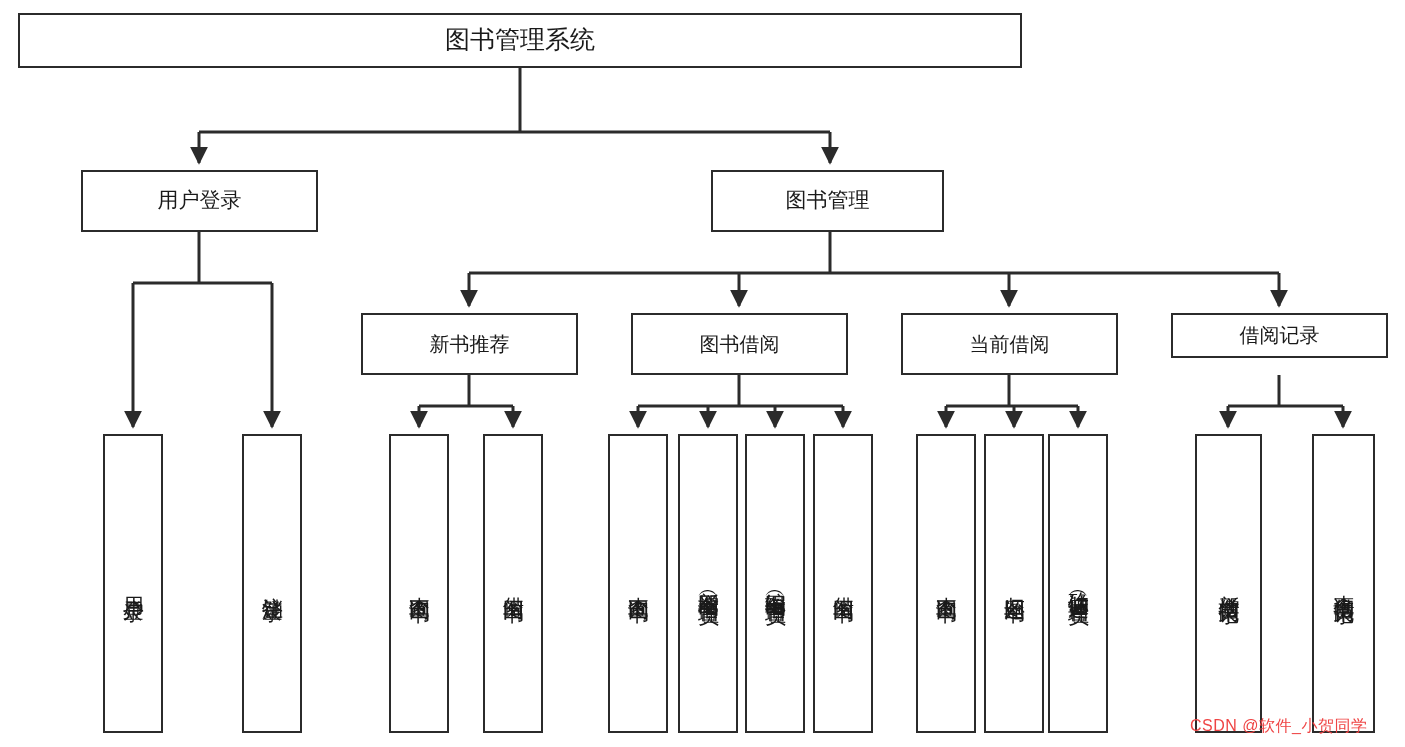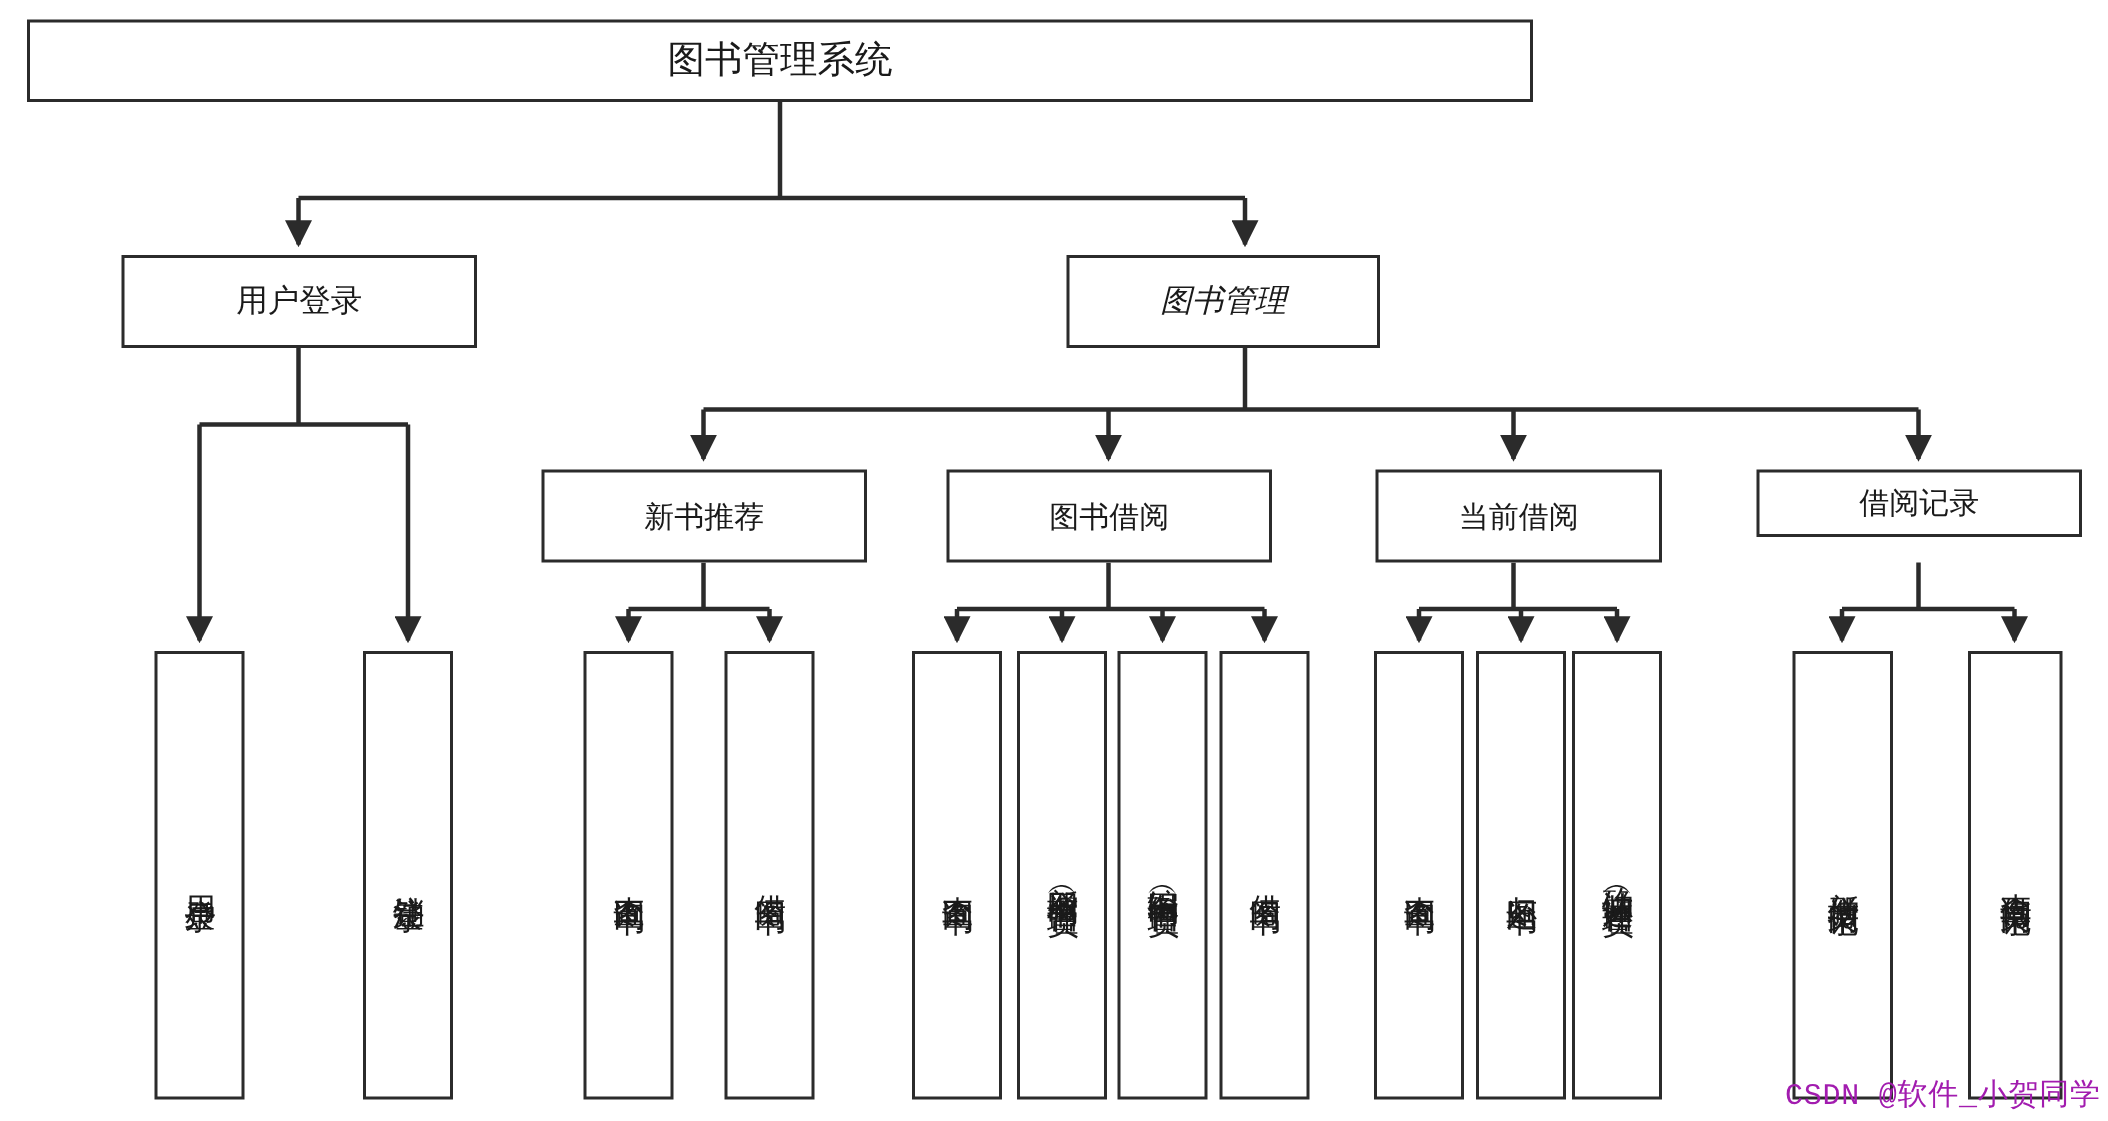--- a/index.html
+++ b/index.html
@@ -56,25 +56,25 @@
   }
   .node-leaf .label {
     writing-mode: vertical-rl;
     text-orientation: upright;
     letter-spacing: 2px;
     line-height: 1;
     white-space: nowrap;
   }
   .watermark {
     position: absolute;
-    font-size: 20px;
-    color: #a21caf;
+    font-size: 16px;
+    color: #ef4444;
     letter-spacing: 0.5px;
     white-space: nowrap;
-    font-family: Liberation Mono, monospace;
+    font-family: Liberation Sans, sans-serif;
   }
 </style>
 </head>
 <body>
 
 <div id="canvas">
 
   <svg id="edges" viewBox="0 0 1405 747" xmlns="http://www.w3.org/2000/svg">
     <defs>
       <marker id="arrow" viewBox="0 0 10 10" refX="9" refY="5" markerWidth="6" markerHeight="6" orient="auto-start-reverse">
@@ -125,31 +125,31 @@
     </g>
   </svg>
 
   <div class="node node-root" style="left:18px; top:13px; width:1004px; height:55px;">
     <span class="label">图书管理系统</span>
   </div>
 
   <div class="node node-l1" style="left:81px; top:170px; width:237px; height:62px;">
     <span class="label">用户登录</span>
   </div>
-  <div class="node node-l1" style="left:711px; top:170px; width:209px; height:62px;font-style:italic;">
+  <div class="node node-l1" style="left:711px; top:170px; width:233px; height:62px;">
     <span class="label">图书管理</span>
   </div>
 
   <div class="node node-l2" style="left:631px; top:313px; width:217px; height:62px;">
     <span class="label">图书借阅</span>
   </div>
   <div class="node node-l2" style="left:361px; top:313px; width:217px; height:62px;">
     <span class="label">新书推荐</span>
   </div>
-  <div class="node node-l2" style="left:901px; top:313px; width:191px; height:62px;margin-left:16px;">
+  <div class="node node-l2" style="left:901px; top:313px; width:217px; height:62px;">
     <span class="label">当前借阅</span>
   </div>
   <div class="node node-l2" style="left:1171px; top:313px; width:217px; height:45px;">
     <span class="label">借阅记录</span>
   </div>
 
   <div class="node node-leaf" style="left:103px; top:434px; width:60px; height:299px;">
     <span class="label">用户登录</span>
   </div>
   <div class="node node-leaf" style="left:242px; top:434px; width:60px; height:299px;">

